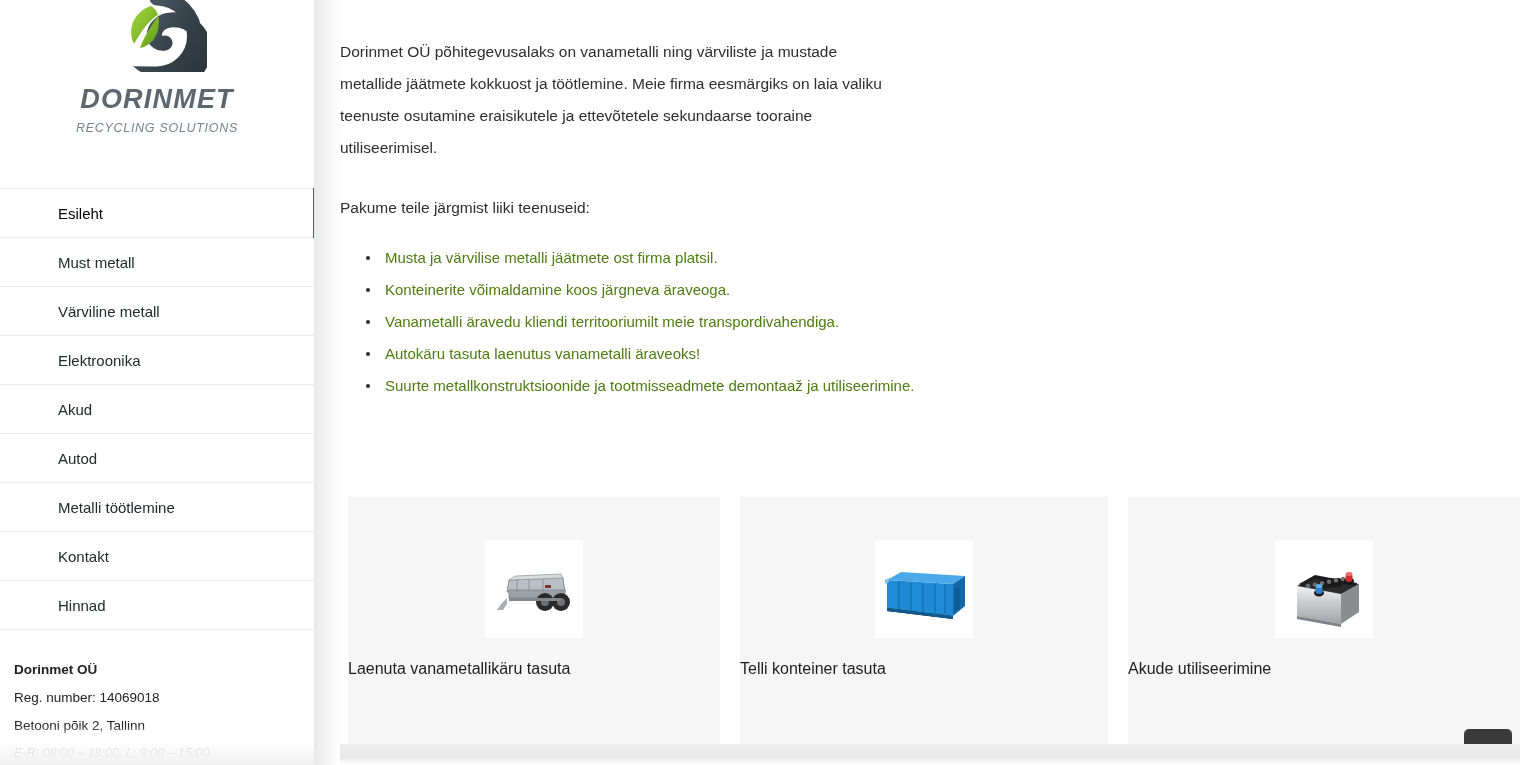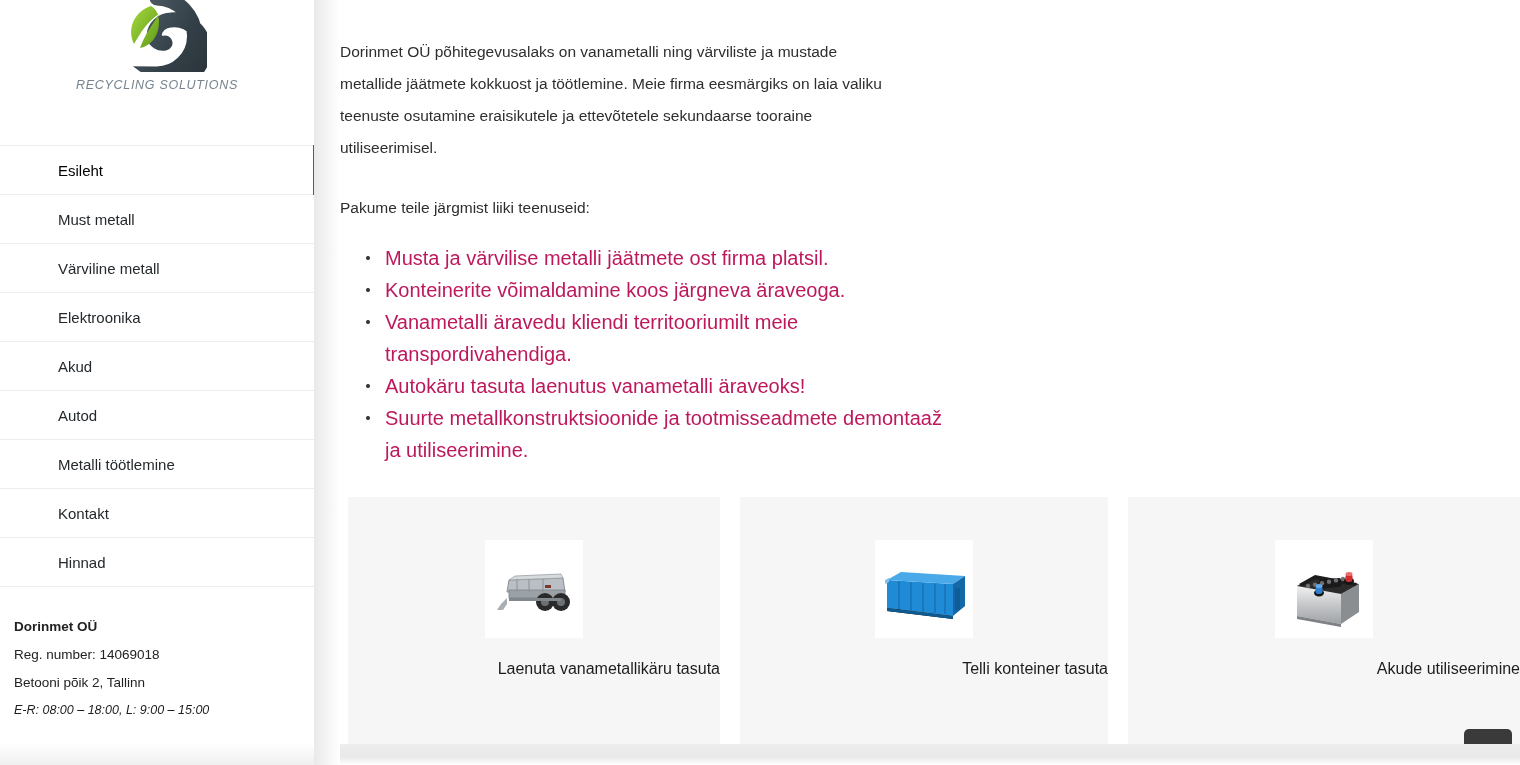--- a/index.html
+++ b/index.html
@@ -140,23 +140,23 @@
   }
 
   #services-list {
     margin-top: 18px;
     padding-left: 45px;
     width: 610px;
     list-style: none;
   }
   #services-list li {
     position: relative;
-    font-size: 20px;
+    font-size: 15px;
     line-height: 32px;
-    color: #be185d;
+    color: #4d7c0f;
   }
   #services-list li::before {
     content: "";
     position: absolute;
     left: -19px;
     top: 14px;
     width: 4px; height: 4px;
     border-radius: 50%;
     background: #2e2e2e;
   }
@@ -181,21 +181,21 @@
   .card.c3 { width: 364px; flex: 1; }
   .card-thumb {
     width: 98px; height: 98px;
     background: #ffffff;
     margin: 43px auto 0;
     position: relative;
     overflow: hidden;
   }
   .card-title {
     margin-top: 22px;
-    text-align: right;
+    text-align: left;
     font-size: 16px;
     color: #1d1d1d;
   }
 
   
   #page-bottom-band {
     position: absolute;
     left: 340px; top: 744px;
     width: 1180px; height: 21px;
     background: linear-gradient(to bottom, #eeeeee 0%, #e8e8e8 60%, #ffffff 100%);
@@ -237,20 +237,21 @@
             </linearGradient>
             <linearGradient id="leafg" x1="0" y1="0" x2="1" y2="1">
               <stop offset="0%" stop-color="#a7d93f"></stop>
               <stop offset="100%" stop-color="#5f9c18"></stop>
             </linearGradient>
           </defs>
           <path d="M50 -2 A38 38 0 1 1 49 74 A30 30 0 1 0 64 20 A17 17 0 0 0 47 36 A9 9 0 0 0 58 43" fill="none" stroke="url(#swirlg)" stroke-width="15" stroke-linecap="round"></path>
           <path d="M44 6 C26 12 20 30 27 44 C34 32 40 22 52 14 C46 24 38 34 33 48 C44 46 52 36 52 22 C52 14 49 9 44 6 Z" fill="url(#leafg)"></path>
         </svg>
       </div>
+      <div class="brand-name">DORINMET</div>
       <div class="brand-tagline">RECYCLING SOLUTIONS</div>
     </div>
 
     <nav id="nav">
       <div class="nav-item active">
         <span>Esileht</span>
       </div>
       <div class="nav-item">
         <span>Must metall</span>
       </div>

